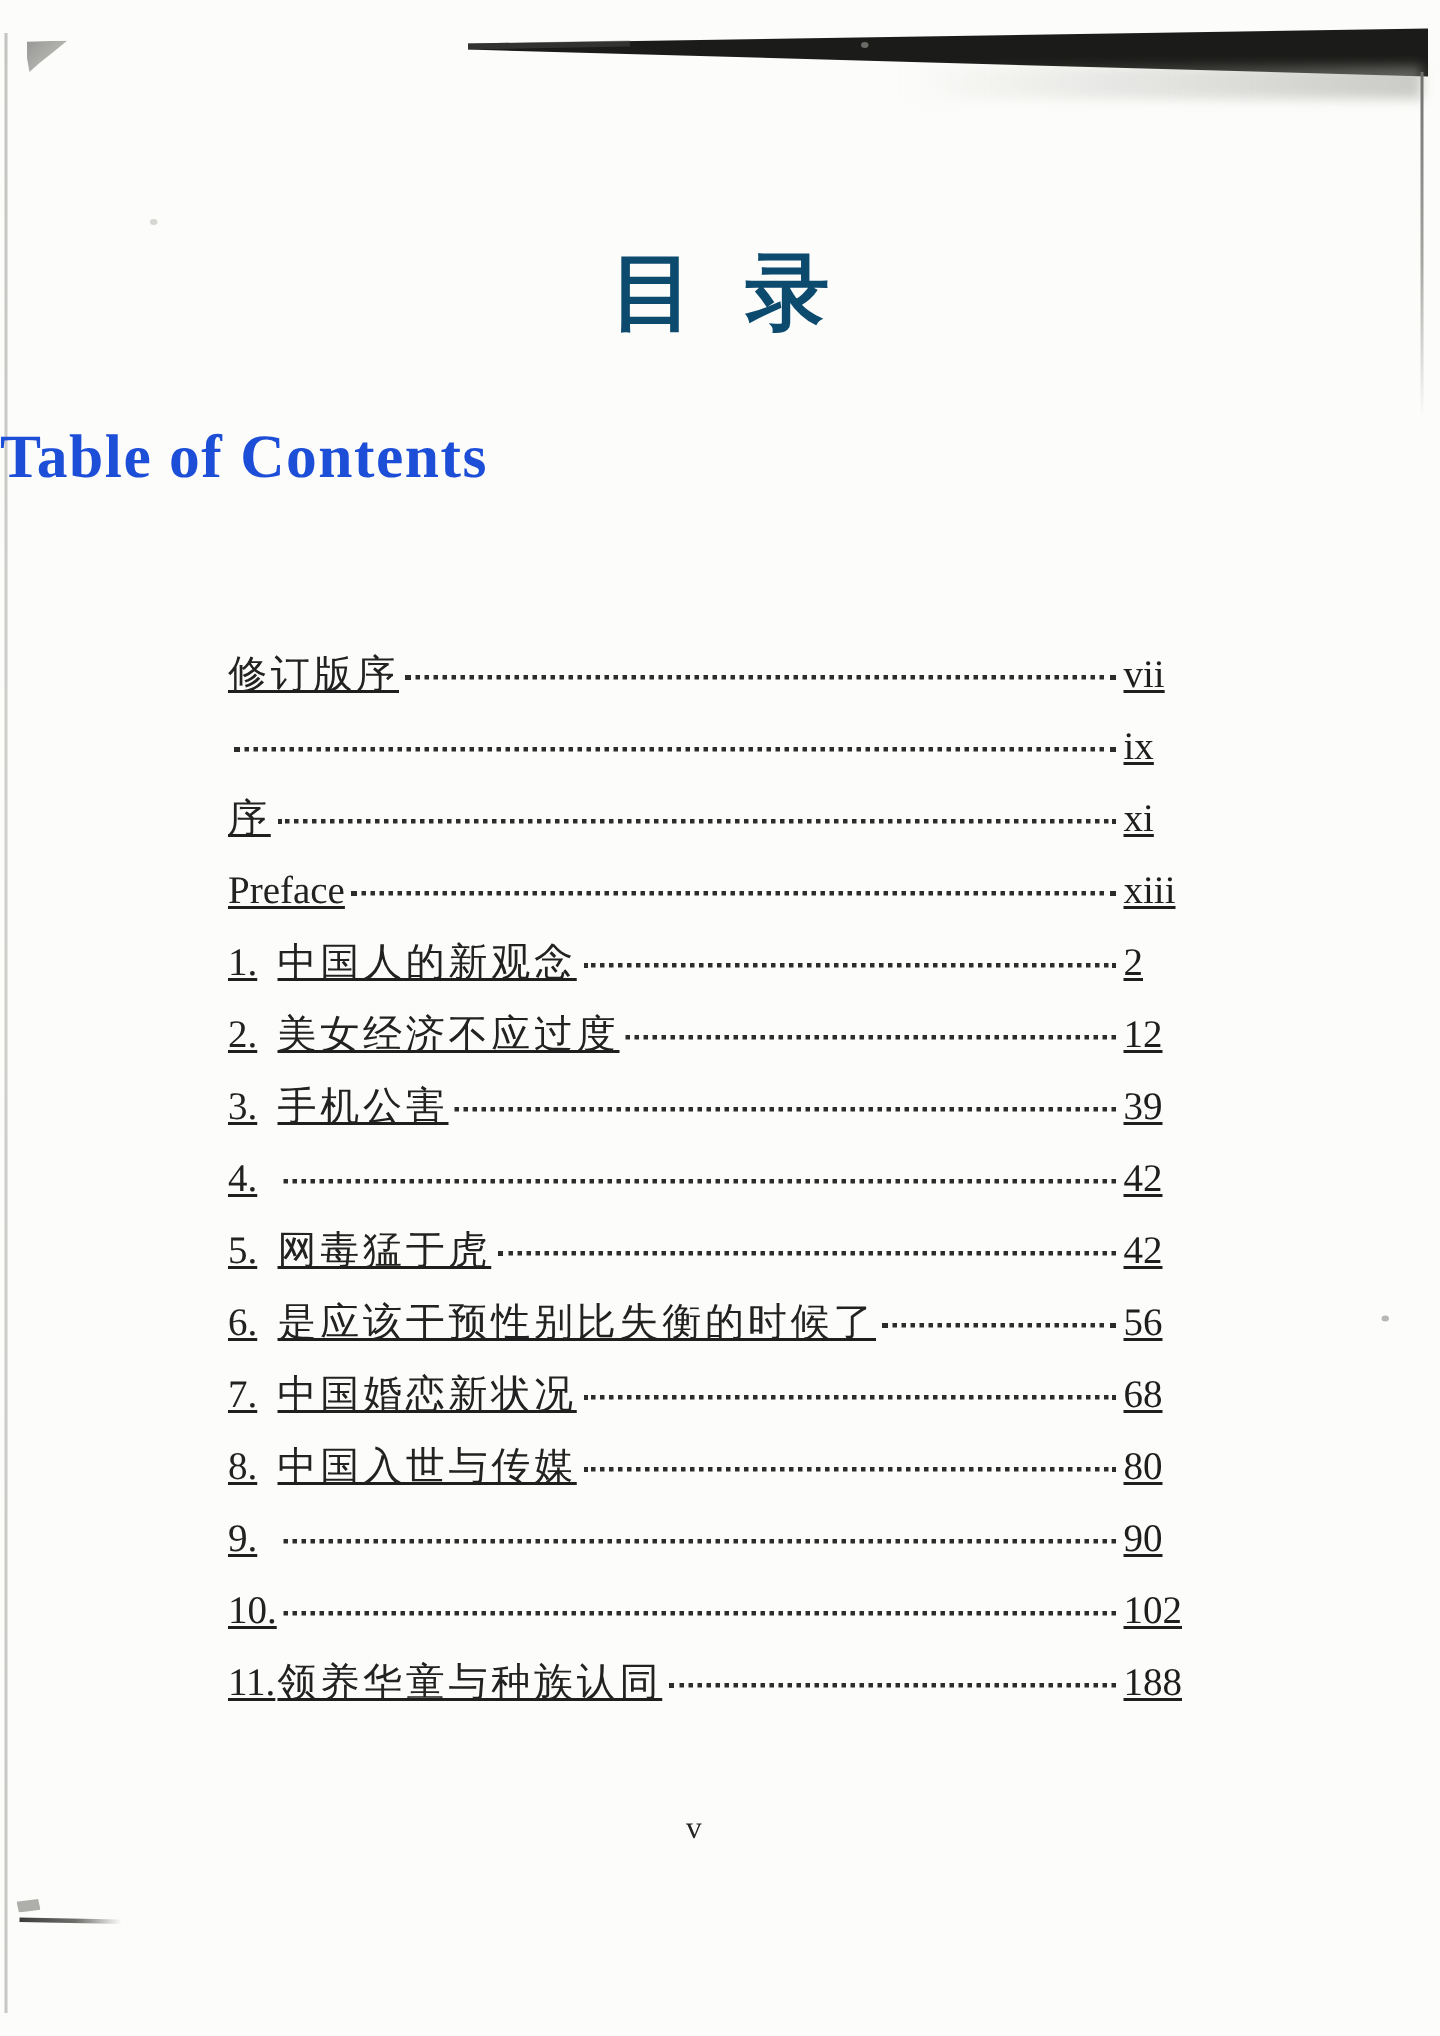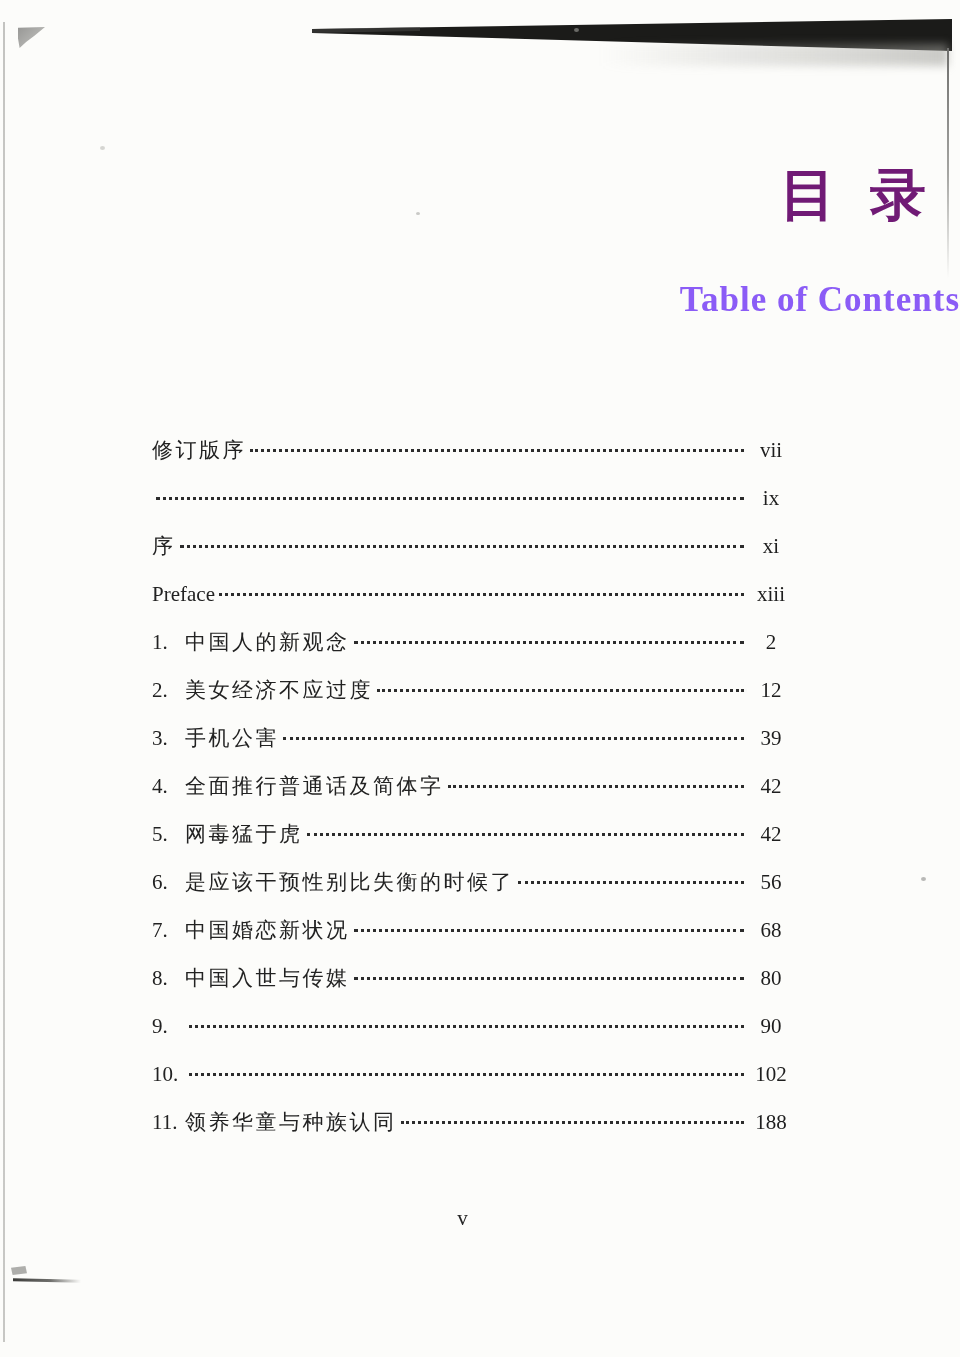--- a/index.html
+++ b/index.html
@@ -48,57 +48,58 @@
   }
   .speck { position:absolute; border-radius:50%; background:#8b8b88; }
   .speck.s1 { left:574px; top:28px; width:5px; height:4px; opacity:.7; }
   .speck.s2 { left:921px; top:877px; width:5px; height:4px; opacity:.6; }
   .speck.s3 { left:416px; top:212px; width:4px; height:3px; opacity:.45; }
   .speck.s4 { left:100px; top:146px; width:5px; height:4px; opacity:.35; }
 
   
   .title-zh {
     position:absolute; top:158px; left:0; width:100%;
-    text-align:right;
+    text-align:center;
     font-size:56px; font-weight:bold;
     letter-spacing:34px; text-indent:34px;
-    color:#701a75;
+    color:#0c4a6e;
   }
   .title-en {
     position:absolute; top:280px; left:0; width:100%;
-    text-align:right;
-    font-size:35px; font-weight:bold;
+    text-align:left;
+    font-size:41px; font-weight:bold;
     letter-spacing:1px;
-    color:#8b5cf6;
+    color:#1d4ed8;
   }
   .toc {
     position:absolute; top:436px; left:152px; width:641px;
   }
   .toc-row {
     display:flex; align-items:baseline;
-    font-size:21px; line-height:28px;
+    font-size:26px; line-height:28px;
     margin-bottom:20px;
     white-space:nowrap;
+    text-decoration:underline;
   }
   .toc-row .num {
     flex:0 0 33px;
     color:#222;
   }
   .toc-row .label { color:#222; }
   .toc-row .label.cn { letter-spacing:2.5px; }
   .toc-row .leader {
     flex:1 1 auto;
     border-bottom:3px dotted #2c2c2c;
     margin:0 5px 0 4px;
     transform:translateY(-5px);
     min-width:20px;
   }
   .toc-row .pg {
     flex:0 0 auto;
-    min-width:44px; text-align:center;
+    min-width:44px; text-align:left;
     color:#1e1e1e;
   }
   .folio {
     position:absolute; top:1206px; left:0; width:925px;
     text-align:center;
     font-size:21px; color:#242424;
   }
 </style>
 </head>
 <body>
@@ -166,21 +167,20 @@
 
   <div class="toc-row">
     <span class="num">3.</span>
     <span class="label cn">手机公害</span>
     <span class="leader"></span>
     <span class="pg">39</span>
   </div>
 
   <div class="toc-row">
     <span class="num">4.</span>
-    <span class="label cn">全面推行普通话及简体字</span>
     <span class="leader"></span>
     <span class="pg">42</span>
   </div>
 
   <div class="toc-row">
     <span class="num">5.</span>
     <span class="label cn">网毒猛于虎</span>
     <span class="leader"></span>
     <span class="pg">42</span>
   </div>

